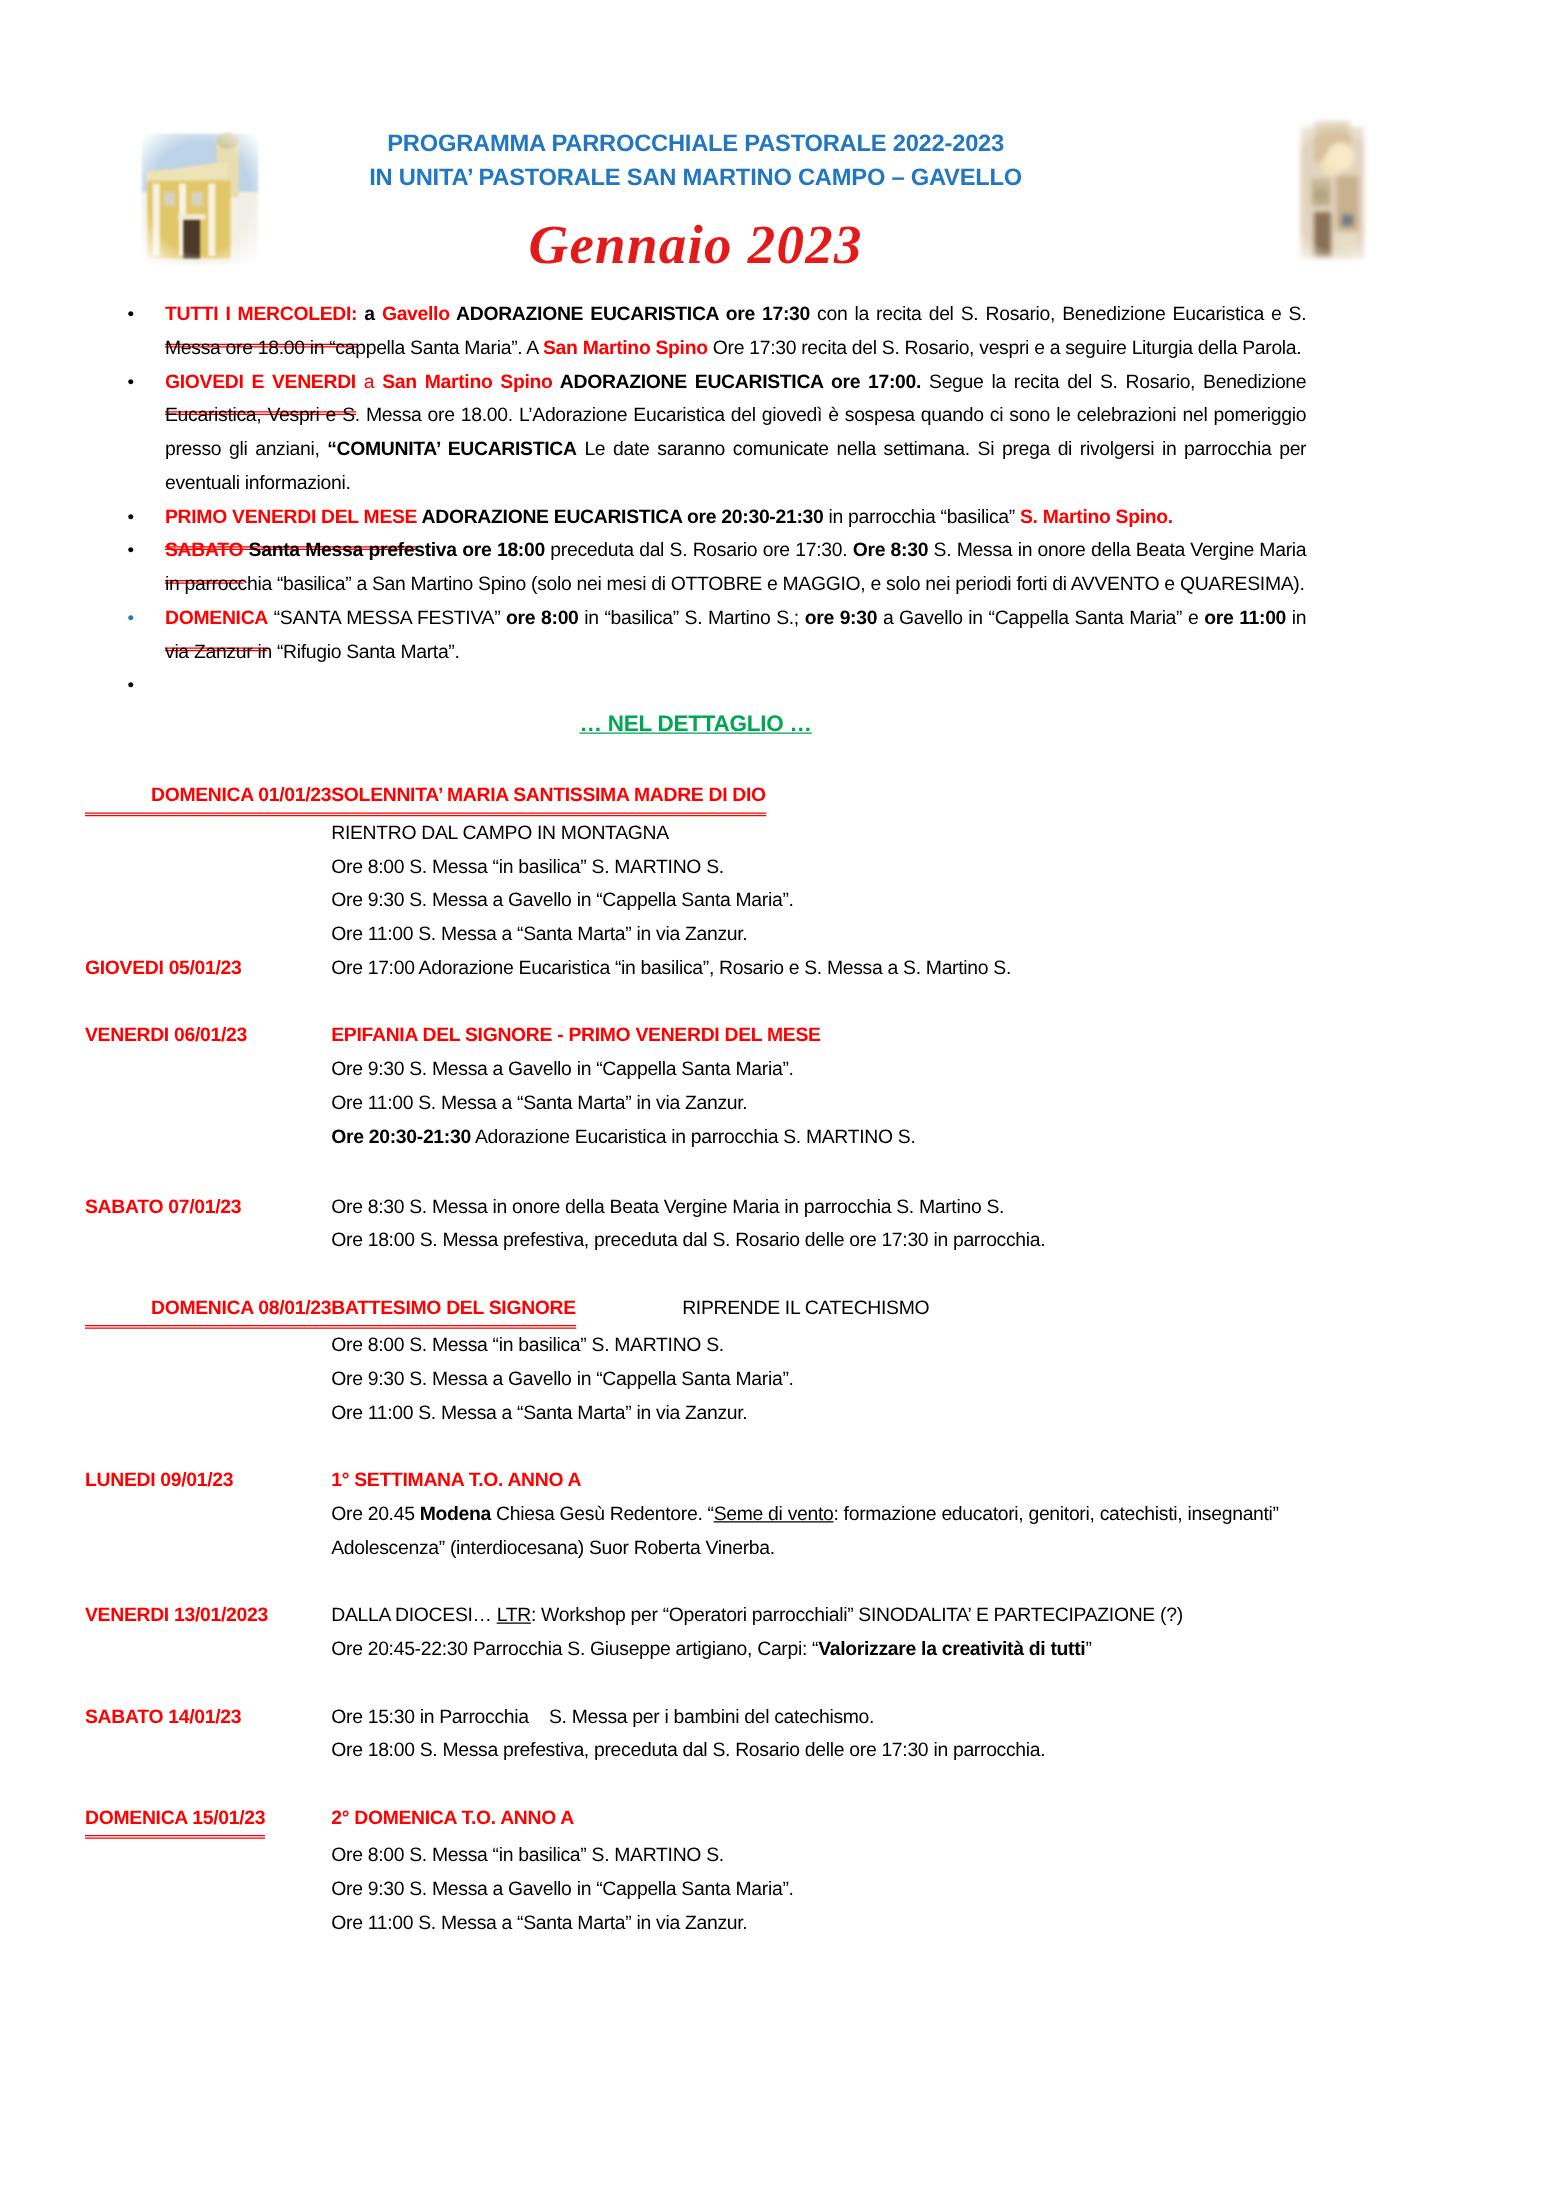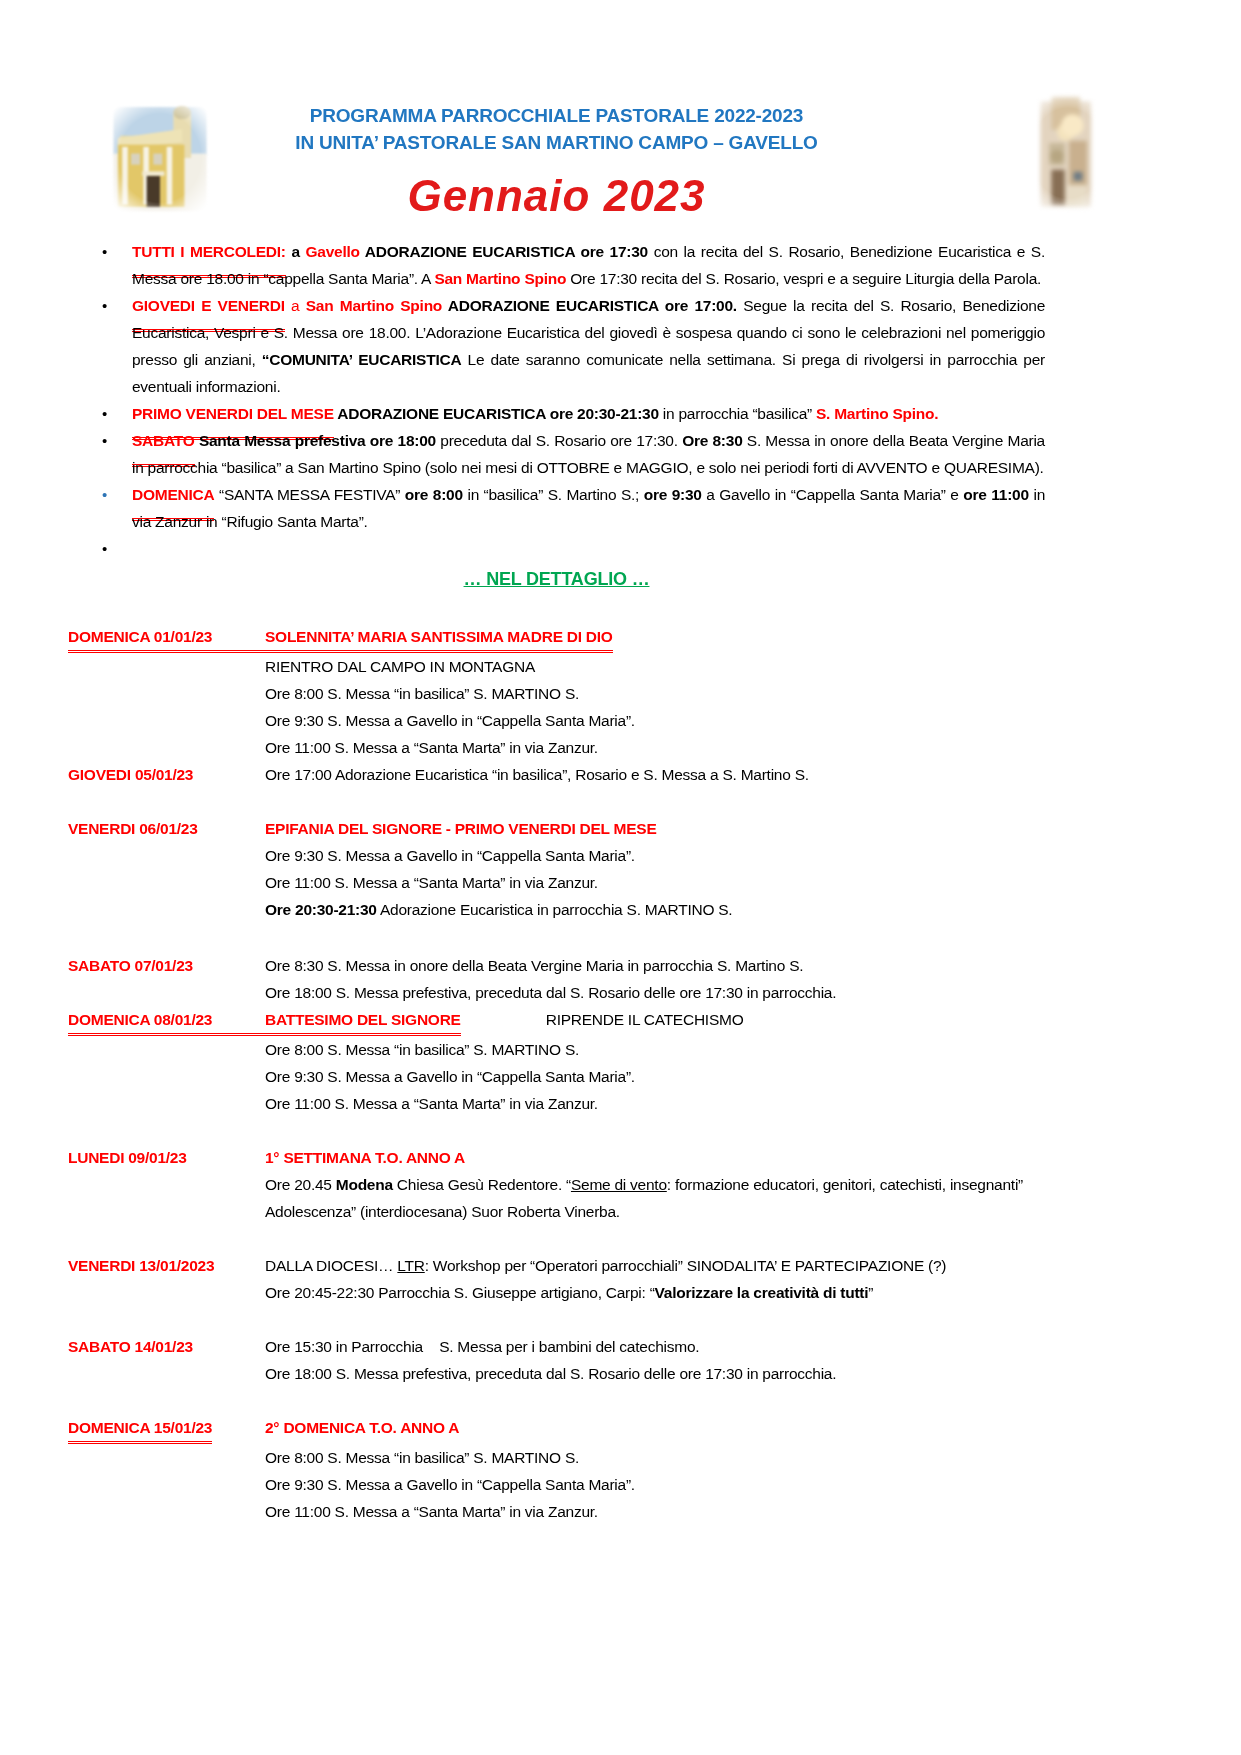--- a/index.html
+++ b/index.html
@@ -20,21 +20,21 @@
   .photo-left  { left:104px; top:98px;  width:112px; height:120px; }
   .photo-right { left:1018px; top:92px; width:100px; height:122px; filter:blur(2.2px) saturate(.9); }
 
   
   .header-titles { padding-top:102px; text-align:center; }
   .header-titles .t {
     color:#2177c1; font-weight:700; font-size:19px; line-height:27px; letter-spacing:-.2px;
   }
   .month-title {
     margin-top:16px; text-align:center; color:#e21a1a;
-    font-family:Liberation Sans, sans-serif; font-style:italic; font-weight:700;
+    font-family:Liberation Serif, serif; font-style:italic; font-weight:700;
     font-size:44px; line-height:48px; letter-spacing:1px;
   }
 
   
   .bullets { margin-top:18px; list-style:none; }
   .bullet { display:flex; align-items:flex-start; }
   .bullet .marker { width:30px; flex:0 0 30px; padding-left:34px; box-sizing:content-box;
                     font-size:15px; line-height:27px; color:#000; }
   .bullet.blue .marker { color:#2e75b6; }
   .bullet .ptext { flex:1; text-align:justify; font-size:15.5px; line-height:27px; letter-spacing:-.25px; min-height:27px; }
@@ -52,21 +52,21 @@
                     font-size:18px; line-height:27px; letter-spacing:-.2px;text-decoration:underline; }
 
   
   .rows { margin-top:30px; font-size:15.5px; line-height:27px; letter-spacing:-.25px; }
   .row  { }
   .headline { display:flex; align-items:baseline; }
   .date { display:inline-block; width:197px; flex:0 0 197px; color:#ff0000; font-weight:700; }
   .date.udate { width:auto; flex:0 0 auto; border-bottom:3px double #ff0000; }
   .udate-wrap { flex:0 0 197px; width:197px; }
   .ufull { display:inline-flex; align-items:baseline; border-bottom:3px double #ff0000; }
-  .ufull .date { flex:0 0 197px; }
+  .ufull .date { flex:0 0 197px;text-align:right; }
   .title { }
   .tright { margin-left:85px; }
   .line { margin-left:197px; }
 </style>
 </head>
 <body>
 
 <div class="page">
 
   <svg class="photo photo-left" viewBox="0 0 100 108" aria-hidden="true">
@@ -157,21 +157,21 @@
         </div>
         <div class="row" style="margin-bottom: 29px;">
           <div class="headline">
             <span class="date">VENERDI 06/01/23</span>
             <span class="title"><span class="seg red-bold">EPIFANIA DEL SIGNORE - PRIMO VENERDI DEL MESE</span></span>
           </div>
           <div class="line"><span class="seg">Ore 9:30 S. Messa a Gavello in “Cappella Santa Maria”.</span></div>
           <div class="line"><span class="seg">Ore 11:00 S. Messa a “Santa Marta” in via Zanzur.</span></div>
           <div class="line"><span class="seg bold">Ore 20:30-21:30</span><span class="seg"> Adorazione Eucaristica in parrocchia S. MARTINO S.</span></div>
         </div>
-        <div class="row" style="">
+        <div class="row" style="margin-bottom: 27px;">
           <div class="headline">
             <span class="date">SABATO 07/01/23</span>
             <span class="title"><span class="seg">Ore 8:30 S. Messa in onore della Beata Vergine Maria in parrocchia S. Martino S.</span></span>
           </div>
           <div class="line"><span class="seg">Ore 18:00 S. Messa prefestiva, preceduta dal S. Rosario delle ore 17:30 in parrocchia.</span></div>
         </div>
         <div class="row" style="margin-bottom: 27px;">
           <div class="headline">
             <span class="ufull">
               <span class="date">DOMENICA 08/01/23</span>

